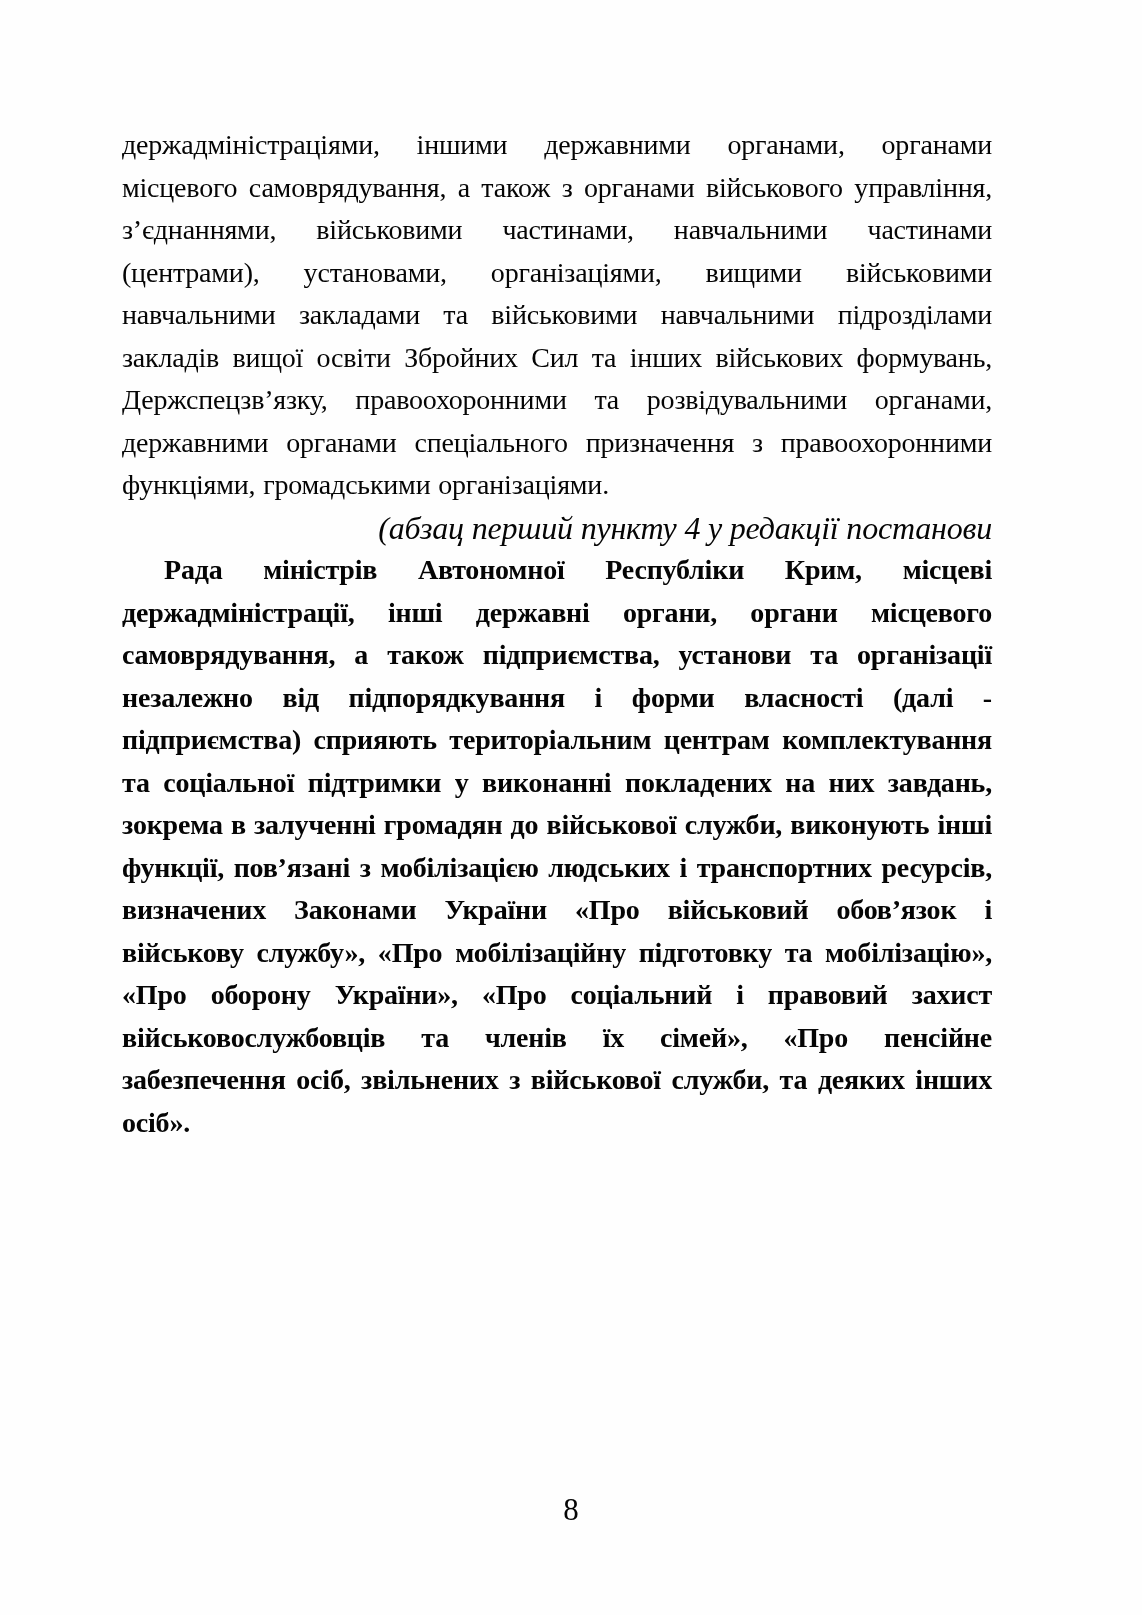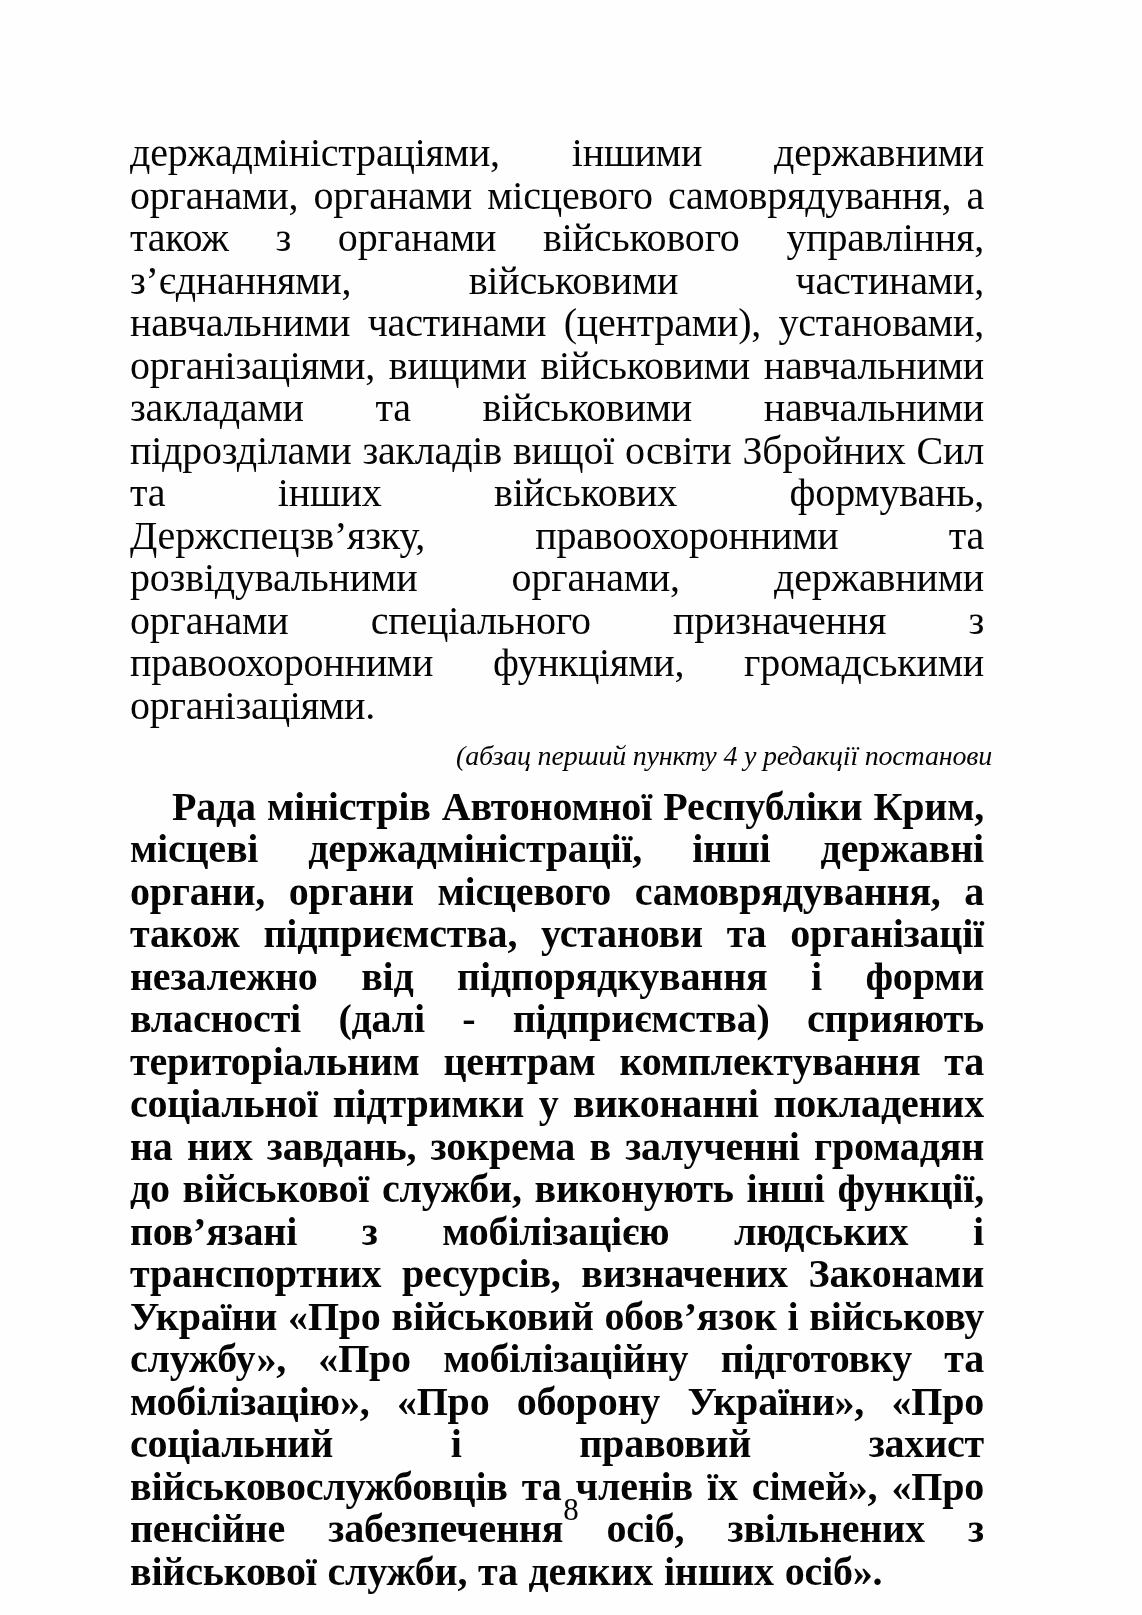--- a/index.html
+++ b/index.html
@@ -17,38 +17,38 @@
     font-family: "Liberation Serif", "DejaVu Serif", serif;
     overflow: hidden;
   }
   .content {
     position: absolute;
     left: 122px;
     top: 124px;
     width: 870px;
   }
   .body-par {
-    margin: 8px;
-    font-size: 40px;
+    margin: 0;
+    font-size: 28px;
     line-height: 42.5px;
     text-align: justify;
     letter-spacing: -0.2px;
     word-spacing: 1px;
     color: #050505;
   }
   .indent {
     text-indent: 42px;
     font-weight: bold;
   }
   .justify-last {
     text-align-last: justify;
   }
   .note-line {
     margin: 0;
-    font-size: 28px;
+    font-size: 32px;
     line-height: 42.5px;
     font-style: italic;
     text-align: right;
     letter-spacing: -0.2px;
     color: #050505;
   }
   .page-number {
     position: absolute;
     top: 1492px;
     left: 0;

